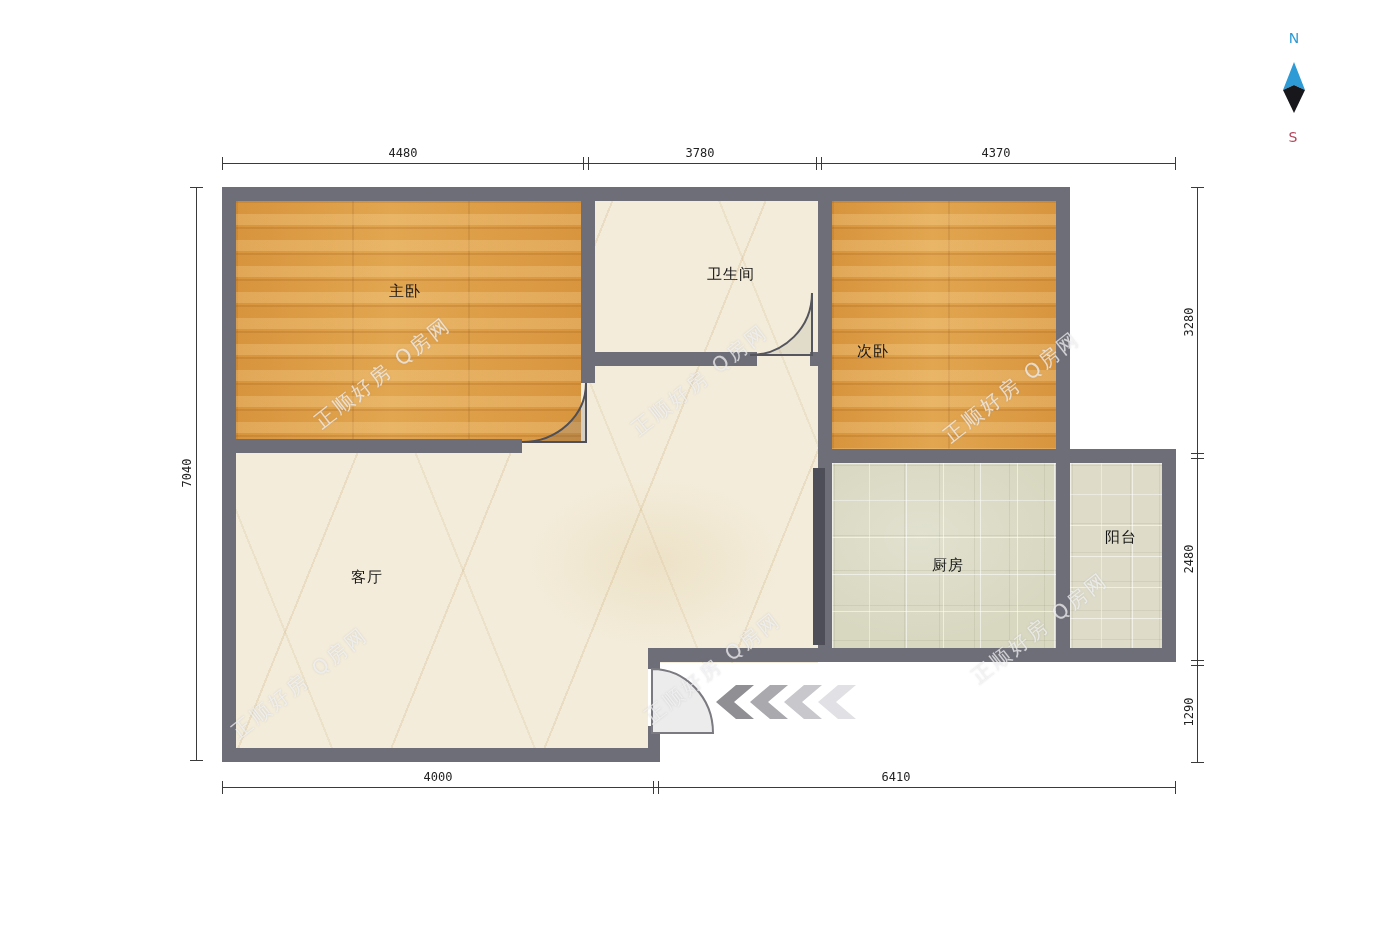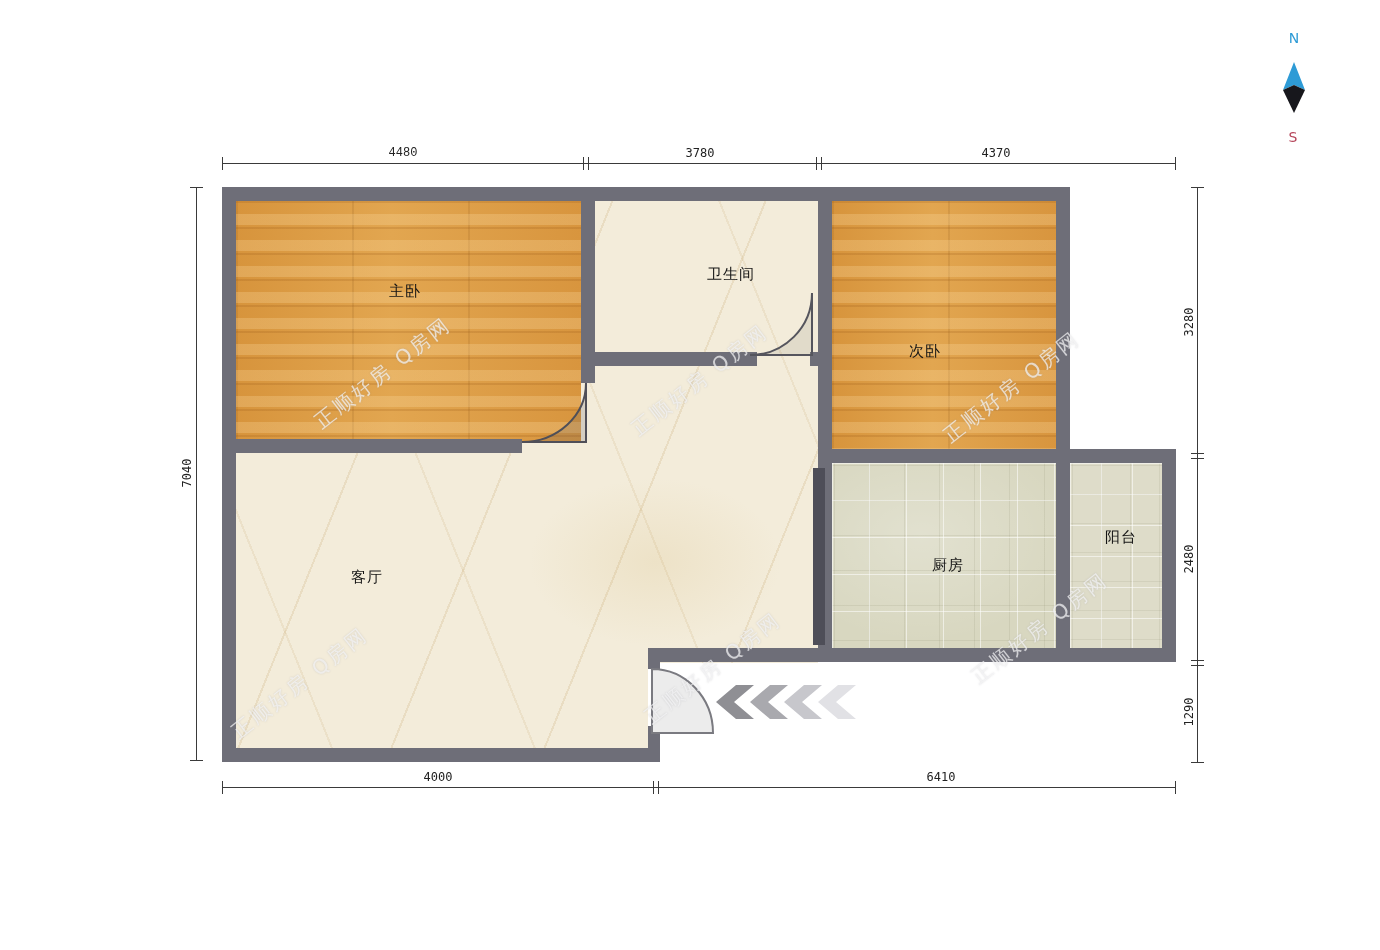--- a/index.html
+++ b/index.html
@@ -128,43 +128,43 @@
 
   <div class="abs wm" style="left:383px;top:373px;">正顺好房 Q房网</div>
   <div class="abs wm" style="left:700px;top:380px;">正顺好房 Q房网</div>
   <div class="abs wm" style="left:1012px;top:387px;">正顺好房 Q房网</div>
   <div class="abs wm" style="left:300px;top:683px;">正顺好房 Q房网</div>
   <div class="abs wm" style="left:713px;top:668px;">正顺好房 Q房网</div>
   <div class="abs wm" style="left:1040px;top:628px;">正顺好房 Q房网</div>
 
   <div class="abs room-label" style="left:405px;top:291px;">主卧</div>
   <div class="abs room-label" style="left:731px;top:274px;">卫生间</div>
-  <div class="abs room-label" style="left:925px;top:351px;font-family:Liberation Serif, serif;">次卧</div>
+  <div class="abs room-label" style="left:873px;top:351px;font-family:Liberation Serif, serif;">次卧</div>
   <div class="abs room-label" style="left:367px;top:577px;">客厅</div>
   <div class="abs room-label" style="left:948px;top:565px;">厨房</div>
   <div class="abs room-label" style="left:1121px;top:537px;">阳台</div>
 
   <div class="abs dim-line-h" style="left:222px;top:163px;width:953px;"></div>
   <div class="abs tick-v" style="left:222px;top:157px;"></div>
   <div class="abs tick-v" style="left:583px;top:157px;"></div>
   <div class="abs tick-v" style="left:588px;top:157px;"></div>
   <div class="abs tick-v" style="left:816px;top:157px;"></div>
   <div class="abs tick-v" style="left:821px;top:157px;"></div>
   <div class="abs tick-v" style="left:1175px;top:157px;"></div>
-  <div class="abs dim-label" style="left:403px;top:153px;font-family:Liberation Mono, monospace;">4480</div>
+  <div class="abs dim-label" style="left:403px;top:153px;">4480</div>
   <div class="abs dim-label" style="left:700px;top:153px;">3780</div>
   <div class="abs dim-label" style="left:996px;top:153px;">4370</div>
 
   <div class="abs dim-line-h" style="left:222px;top:787px;width:953px;"></div>
   <div class="abs tick-v" style="left:222px;top:781px;"></div>
   <div class="abs tick-v" style="left:653px;top:781px;"></div>
   <div class="abs tick-v" style="left:658px;top:781px;"></div>
   <div class="abs tick-v" style="left:1175px;top:781px;"></div>
   <div class="abs dim-label" style="left:438px;top:777px;">4000</div>
-  <div class="abs dim-label" style="left:941px;top:777px;">6410</div>
+  <div class="abs dim-label" style="left:896px;top:777px;">6410</div>
 
   <div class="abs dim-line-v" style="left:196px;top:187px;height:573px;"></div>
   <div class="abs tick-h" style="left:190px;top:187px;"></div>
   <div class="abs tick-h" style="left:190px;top:760px;"></div>
   <div class="abs dim-label dim-label-v" style="left:187px;top:473px;">7040</div>
 
   <div class="abs dim-line-v" style="left:1197px;top:187px;height:575px;"></div>
   <div class="abs tick-h" style="left:1191px;top:187px;"></div>
   <div class="abs tick-h" style="left:1191px;top:453px;"></div>
   <div class="abs tick-h" style="left:1191px;top:458px;"></div>

